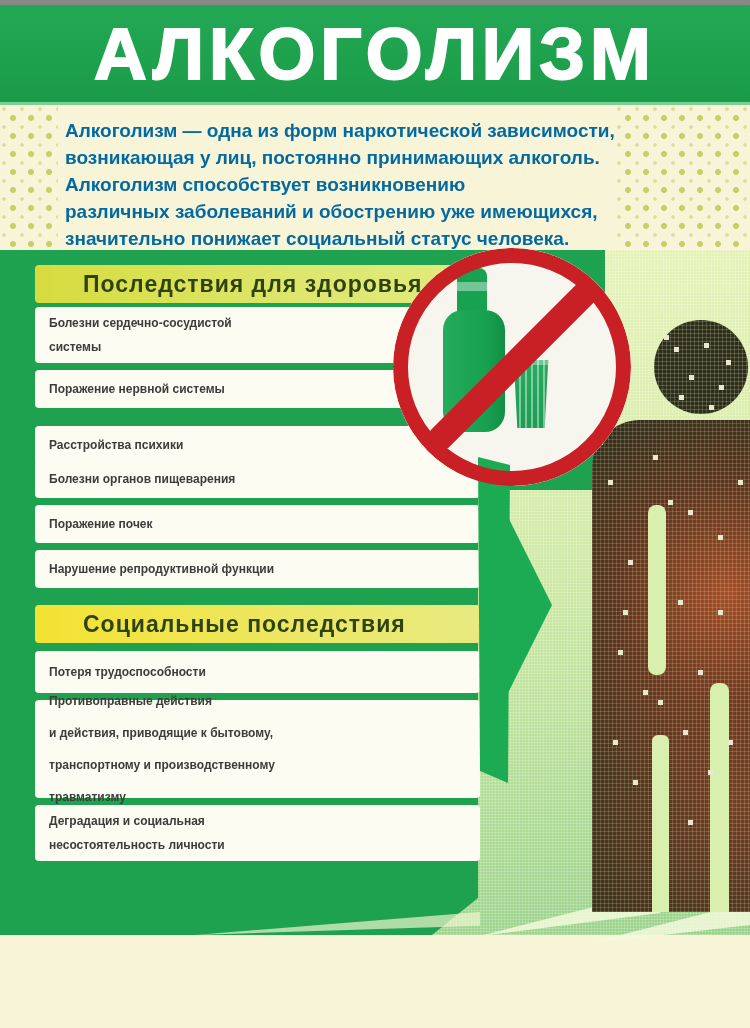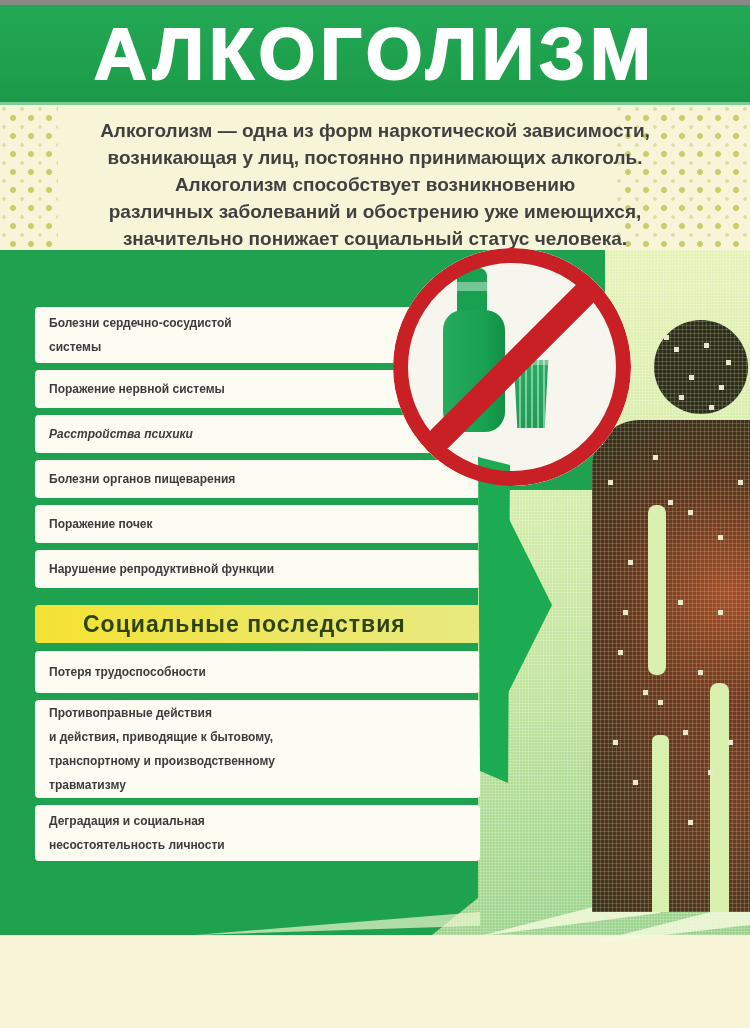--- a/index.html
+++ b/index.html
@@ -30,21 +30,21 @@
     background-image:
       radial-gradient(circle,#c9cd6a 2.6px,rgba(0,0,0,0) 3.4px),
       radial-gradient(circle,#dcdda2 1.5px,rgba(0,0,0,0) 2.1px);
     background-size:18px 18px,18px 18px;
     background-position:4px 4px,13px 13px;
   }
   .intro-dots-left{position:absolute;left:0;top:0;width:58px;height:145px;}
   .intro-dots-right{position:absolute;right:0;top:0;width:135px;height:145px;}
   .intro-text{
     position:absolute;left:65px;top:12px;width:620px;
-    text-align:center;font-size:19px;line-height:27px;font-weight:bold;color:#404040;
+    text-align:left;font-size:19px;line-height:27px;font-weight:bold;color:#0369a1;
   }
 
   
   .main{
     position:absolute;left:0;top:245px;width:750px;height:685px;
     background:
       repeating-linear-gradient(0deg,rgba(255,255,255,0.20) 0 1px,transparent 1px 3px),
       repeating-linear-gradient(90deg,rgba(255,255,255,0.20) 0 1px,transparent 1px 3px),
       linear-gradient(172deg,#eaf4bd 0%,#daeeab 35%,#c0e39c 65%,#96d189 100%);
   }
@@ -105,26 +105,26 @@
   }
   .header-health{top:15px;background:linear-gradient(90deg,#d6dc3e 0%,#dee66e 60%,#e2ea80 100%);}
   .header-social{top:355px;background:linear-gradient(90deg,#f4e232 0%,#ece766 60%,#e7ea80 100%);}
   .bar{
     position:absolute;left:35px;width:445px;background:#fcfcf2;border-radius:4px;
     display:flex;align-items:center;padding-left:14px;box-sizing:border-box;
     font-size:12px;font-weight:bold;color:#3c3c3c;line-height:24px;
   }
   .hbar-1{top:57px;height:56px;}
   .hbar-2{top:120px;height:38px;}
-  .hbar-3{top:165px;height:38px;font-style:italic;}
+  .hbar-3{top:176px;height:38px;}
   .hbar-4{top:210px;height:38px;}
   .hbar-5{top:255px;height:38px;}
   .hbar-6{top:300px;height:38px;}
   .sbar-1{top:401px;height:42px;}
-  .sbar-2{top:450px;height:98px;line-height:24px;}
+  .sbar-2{top:450px;height:98px;line-height:32px;}
   .sbar-3{top:555px;height:56px;}
   .teen-note{
     position:absolute;left:42px;top:618px;width:440px;
     font-size:22.5px;line-height:30px;font-weight:bold;color:#7df0bc;
   }
 
   
   .sign{
     position:absolute;left:393px;top:-2px;width:238px;height:238px;border-radius:50%;
     background:#f6f6ee;overflow:hidden;
@@ -201,20 +201,21 @@
     <div class="wedge wedge-2"></div>
 
     <div class="figure-head pixel-base"></div>
     <div class="figure-body"></div>
     <div class="figure-gap gap-arm"></div>
     <div class="figure-gap gap-inner"></div>
     <div class="figure-gap gap-legs"></div>
     <div class="speckles-body"></div>
     <div class="speckles-head"></div>
 
+    <div class="section-header header-health">Последствия для здоровья</div>
     <div class="bar hbar-1 preline">Болезни сердечно-сосудистой
 системы</div>
     <div class="bar hbar-2">Поражение нервной системы</div>
     <div class="bar hbar-3">Расстройства психики</div>
     <div class="bar hbar-4">Болезни органов пищеварения</div>
     <div class="bar hbar-5">Поражение почек</div>
     <div class="bar hbar-6">Нарушение репродуктивной функции</div>
 
     <div class="section-header header-social">Социальные последствия</div>
     <div class="bar sbar-1">Потеря трудоспособности</div>

